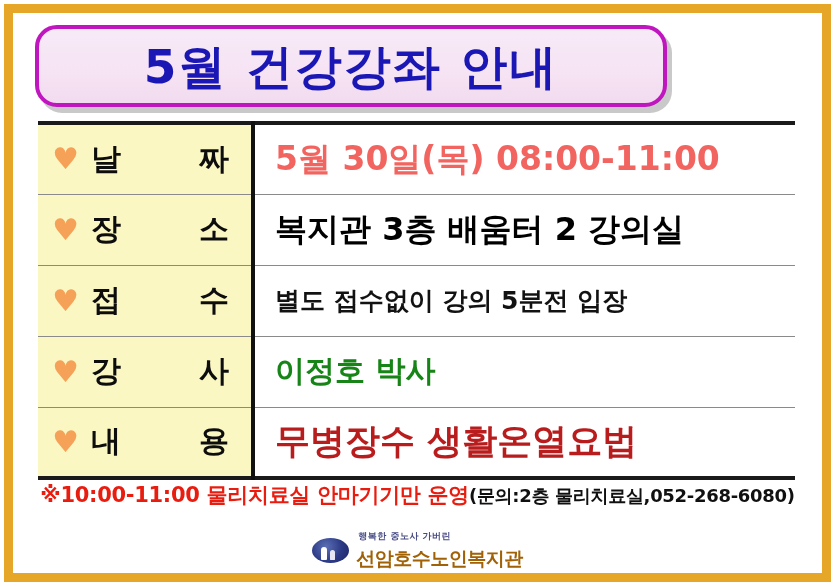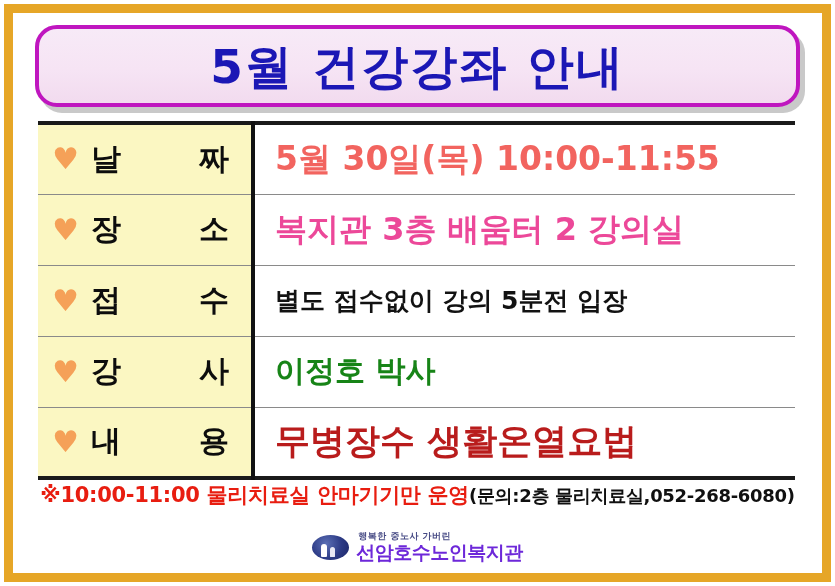--- a/index.html
+++ b/index.html
@@ -28,21 +28,21 @@
     height: 578px;
     border: 9px solid #e6a627;
     box-sizing: border-box;
     pointer-events: none;
   }
   
   .title-wrap {
     position: absolute;
     left: 35px;
     top: 25px;
-    width: 765px;
+    width: 632px;
     height: 82px;
   }
   .title-shadow {
     position: absolute;
     left: 5px;
     top: 6px;
     width: 100%;
     height: 100%;
     background: #c9c9c9;
     border-radius: 22px;
@@ -120,21 +120,21 @@
     padding-right: 8px;
   }
   .label-text span { display: inline-block; }
   td.value-cell {
     background: #ffffff;
     padding-left: 20px;
     font-weight: bold;
     white-space: nowrap;
   }
   .v-date   { font-size: 33px; color: #f2645f; }
-  .v-place  { font-size: 32px; color: #ec4899; }
+  .v-place  { font-size: 32px; color: #000000; }
   .v-apply  { font-size: 25px; color: #121212; }
   .v-lect   { font-size: 30px; color: #178417; text-align: center; }
   .v-topic  { font-size: 35px; color: #b91c1c; }
   
   .footnote {
     position: absolute;
     left: 0;
     top: 481px;
     width: 835px;
     text-align: center;
@@ -196,28 +196,28 @@
     display: flex;
     flex-direction: column;
     align-items: flex-start;
     line-height: 1;
   }
   .logo-tagline {
     font-size: 9px;
     font-weight: bold;
     color: #2b2f72;
     letter-spacing: 0.5px;
-    margin-bottom: 2px;
+    margin-bottom: 8px;
     margin-left: 2px;
     opacity: 0.88;
   }
   .logo-name {
     font-size: 19px;
     font-weight: bold;
-    color: #6d28d9;
+    color: #a16207;
     letter-spacing: -0.5px;
   }
 </style>
 </head>
 <body>
 
 <div id="poster">
 
   <div class="gold-frame"></div>
 
@@ -234,21 +234,21 @@
         <td class="label-cell">
           <div class="label-inner">
             <span class="heart-icon">♥</span>
             <span class="label-text">
               <span>날</span>
               <span>짜</span>
             </span>
           </div>
         </td>
         <td class="value-cell">
-          <span class="v-date">5월 30일(목) 10:00-11:55</span>
+          <span class="v-date">5월 30일(목) 08:00-11:00</span>
         </td>
       </tr>
       <tr>
         <td class="label-cell">
           <div class="label-inner">
             <span class="heart-icon">♥</span>
             <span class="label-text">
               <span>장</span>
               <span>소</span>
             </span>

